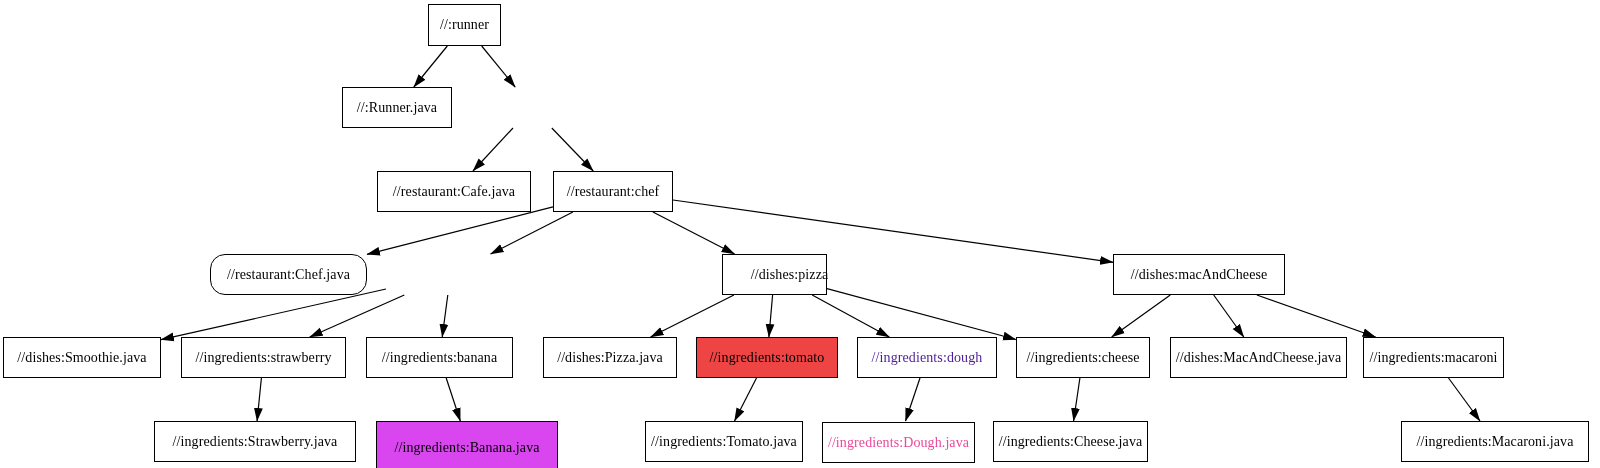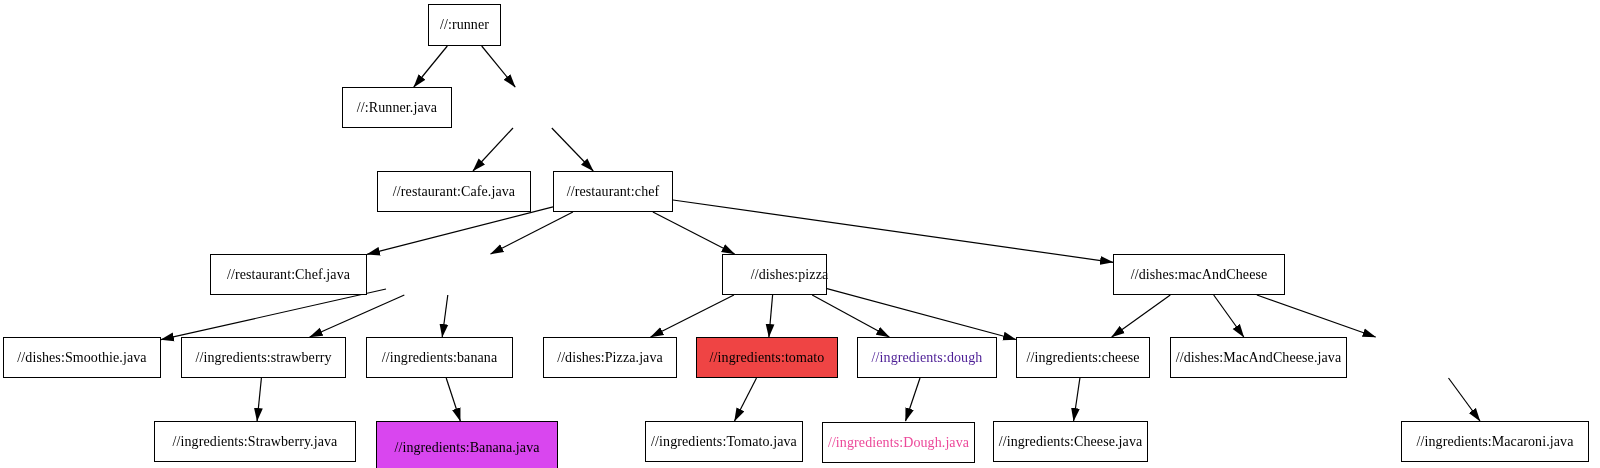--- a/index.html
+++ b/index.html
@@ -67,31 +67,32 @@
       <line x1="756.5" y1="378.0" x2="734.5" y2="421.0" stroke="#000000" stroke-width="1.2" marker-end="url(#arrowhead)"></line>
       <line x1="920.0" y1="378.0" x2="905.5" y2="421.0" stroke="#000000" stroke-width="1.2" marker-end="url(#arrowhead)"></line>
       <line x1="1079.9" y1="378.0" x2="1073.6" y2="421.0" stroke="#000000" stroke-width="1.2" marker-end="url(#arrowhead)"></line>
       <line x1="1448.5" y1="378.0" x2="1480.0" y2="421.0" stroke="#000000" stroke-width="1.2" marker-end="url(#arrowhead)"></line>
     </svg>
   <div class="node-layer" id="node-layer">
       <div class="node" style="left: 428px; top: 4px; width: 73px; height: 42px; border-color: rgb(0, 0, 0); background: rgb(255, 255, 255); color: rgb(0, 0, 0);">//:runner</div>
       <div class="node" style="left: 342px; top: 87px; width: 110px; height: 41px; border-color: rgb(0, 0, 0); background: rgb(255, 255, 255); color: rgb(0, 0, 0);">//:Runner.java</div>
       <div class="node" style="left: 377px; top: 171px; width: 154px; height: 41px; border-color: rgb(0, 0, 0); background: rgb(255, 255, 255); color: rgb(0, 0, 0);">//restaurant:Cafe.java</div>
       <div class="node" style="left: 553px; top: 171px; width: 120px; height: 41px; border-color: rgb(0, 0, 0); background: rgb(255, 255, 255); color: rgb(0, 0, 0);">//restaurant:chef</div>
-      <div class="node" style="left: 210px; top: 254px; width: 157px; height: 41px; border-color: rgb(0, 0, 0); background: rgb(255, 255, 255); color: rgb(0, 0, 0);">//restaurant:Chef.java</div>
+      <div class="node" style="left: 210px; top: 254px; width: 157px; height: 41px; border-color: rgb(0, 0, 0); background: rgb(255, 255, 255); color: rgb(0, 0, 0); border-radius: 15px;">//restaurant:Chef.java</div>
       <div class="node" style="left: 722px; top: 254px; width: 105px; height: 41px; border-color: rgb(0, 0, 0); background: rgb(255, 255, 255); color: rgb(0, 0, 0); padding-left: 30px;">//dishes:pizza</div>
       <div class="node" style="left: 1113px; top: 254px; width: 172px; height: 41px; border-color: rgb(0, 0, 0); background: rgb(255, 255, 255); color: rgb(0, 0, 0);">//dishes:macAndCheese</div>
       <div class="node" style="left: 3px; top: 337px; width: 158px; height: 41px; border-color: rgb(0, 0, 0); background: rgb(255, 255, 255); color: rgb(0, 0, 0);">//dishes:Smoothie.java</div>
       <div class="node" style="left: 181px; top: 337px; width: 165px; height: 41px; border-color: rgb(0, 0, 0); background: rgb(255, 255, 255); color: rgb(0, 0, 0);">//ingredients:strawberry</div>
       <div class="node" style="left: 366px; top: 337px; width: 147px; height: 41px; border-color: rgb(0, 0, 0); background: rgb(255, 255, 255); color: rgb(0, 0, 0);">//ingredients:banana</div>
       <div class="node" style="left: 543px; top: 337px; width: 134px; height: 41px; border-color: rgb(0, 0, 0); background: rgb(255, 255, 255); color: rgb(0, 0, 0);">//dishes:Pizza.java</div>
       <div class="node" style="left: 696px; top: 337px; width: 142px; height: 41px; border-color: rgb(0, 0, 0); background: #ef4444; color: rgb(0, 0, 0);">//ingredients:tomato</div>
       <div class="node" style="left: 857px; top: 337px; width: 140px; height: 41px; border-color: rgb(0, 0, 0); background: rgb(255, 255, 255); color: #4c1d95;">//ingredients:dough</div>
       <div class="node" style="left: 1016px; top: 337px; width: 134px; height: 41px; border-color: rgb(0, 0, 0); background: rgb(255, 255, 255); color: rgb(0, 0, 0);">//ingredients:cheese</div>
       <div class="node" style="left: 1170px; top: 337px; width: 177px; height: 41px; border-color: rgb(0, 0, 0); background: rgb(255, 255, 255); color: rgb(0, 0, 0);">//dishes:MacAndCheese.java</div>
+      <div class="node" style="left: 1363px; top: 337px; width: 141px; height: 41px; border-color: rgb(0, 0, 0); background: rgb(255, 255, 255); color: rgb(0, 0, 0);">//ingredients:macaroni</div>
       <div class="node" style="left: 154px; top: 421px; width: 202px; height: 41px; border-color: rgb(0, 0, 0); background: rgb(255, 255, 255); color: rgb(0, 0, 0);">//ingredients:Strawberry.java</div>
       <div class="node" style="left: 376px; top: 421px; width: 182px; height: 53px; border-color: rgb(0, 0, 0); background: #d946ef; color: rgb(0, 0, 0);">//ingredients:Banana.java</div>
       <div class="node" style="left: 645px; top: 421px; width: 158px; height: 41px; border-color: rgb(0, 0, 0); background: rgb(255, 255, 255); color: rgb(0, 0, 0);">//ingredients:Tomato.java</div>
       <div class="node" style="left: 822px; top: 422px; width: 153px; height: 41px; border-color: rgb(0, 0, 0); background: rgb(255, 255, 255); color: #ec4899;">//ingredients:Dough.java</div>
       <div class="node" style="left: 993px; top: 421px; width: 155px; height: 41px; border-color: rgb(0, 0, 0); background: rgb(255, 255, 255); color: rgb(0, 0, 0);">//ingredients:Cheese.java</div>
       <div class="node" style="left: 1401px; top: 421px; width: 188px; height: 41px; border-color: rgb(0, 0, 0); background: rgb(255, 255, 255); color: rgb(0, 0, 0);">//ingredients:Macaroni.java</div>
     </div>
 </div>
 
 </body></html>

